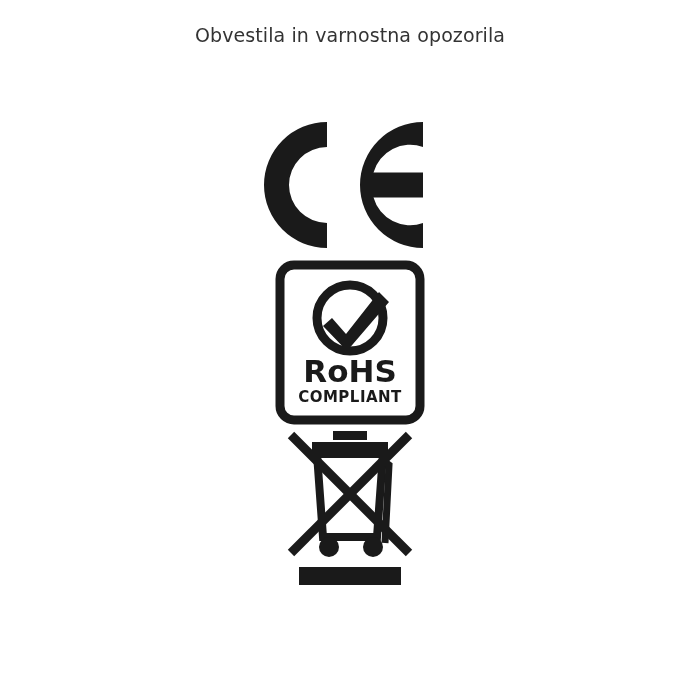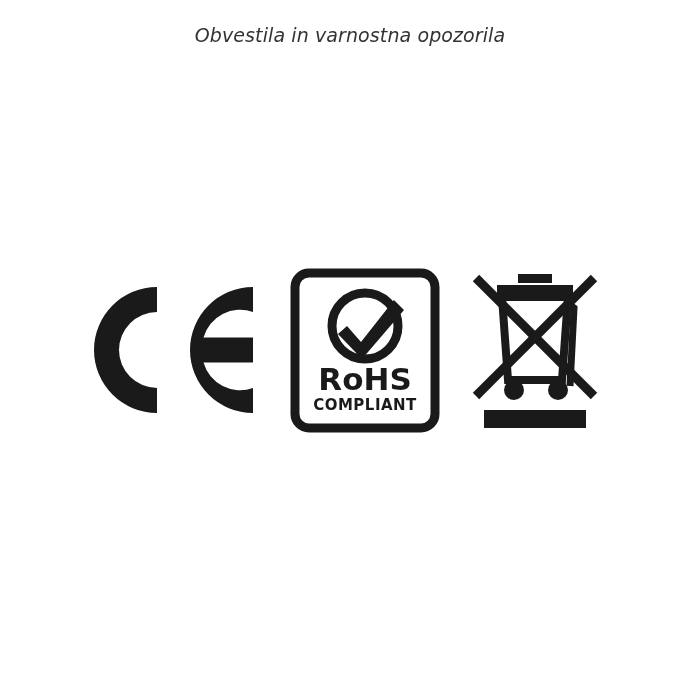--- a/index.html
+++ b/index.html
@@ -18,30 +18,29 @@
   .page-title {
     position: absolute;
     top: 24px;
     left: 0;
     width: 700px;
     text-align: center;
     font-size: 19px;
     font-weight: 400;
     color: #333333;
     letter-spacing: 0.1px;
-    font-style: italic;
   }
   .marks-row {
     position: absolute;
     top: 255px;
     left: 0;
     width: 700px;
     height: 190px;
     display: flex;
-    flex-direction: row;
+    flex-direction: column;
     align-items: center;
     justify-content: center;
     gap: 0px;
   }
   .mark {
     display: flex;
     align-items: center;
     justify-content: center;
   }
   .mark-ce     { width: 200px; height: 190px; }

